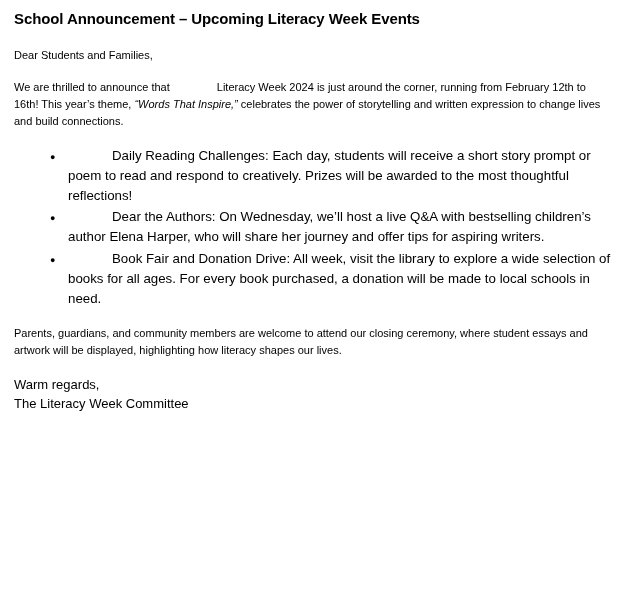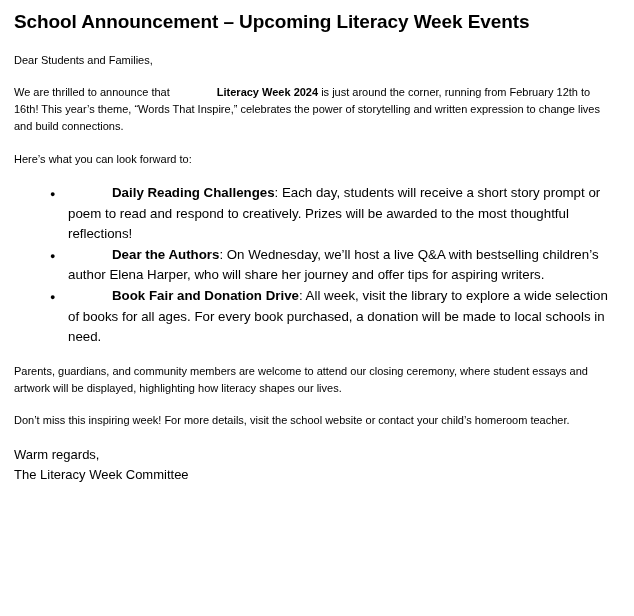--- a/index.html
+++ b/index.html
@@ -13,21 +13,21 @@
     font-family: "Liberation Sans", sans-serif;
     color: #000000;
     overflow: hidden;
   }
   .page {
     padding: 10px 14px 0 14px;
     box-sizing: border-box;
     width: 634px;
   }
   .doc-title {
-    font-size: 19px;
+    font-size: 15px;
     font-weight: bold;
     line-height: 1.25;
     margin: 0 0 18px 0;
     letter-spacing: -0.1px;
   }
   p.para {
     font-size: 11px;
     line-height: 1.52;
     margin: 0 10px 16px 0;
   }
@@ -44,48 +44,46 @@
     padding-left: 0;
   }
   ul.bullets li::before {
     content: "\25CF";
     position: absolute;
     left: -18px;
     top: 0;
     font-size: 9px;
     line-height: 22px;
   }
-  .b { font-weight: bold; padding-left: 44px; }
-  .i { }
+  .b { font-weight: normal; padding-left: 44px; }
+  .i { font-style: italic; }
   .sig-block {
     font-size: 13px;
     line-height: 1.52;
     margin: 0;
   }
 </style>
 </head>
 <body>
 
 <div class="page">
 
   <h1 class="doc-title">School Announcement – Upcoming Literacy Week Events</h1>
 
   <p class="para">Dear Students and Families,</p>
 
   <p class="para"><span>We are thrilled to announce that </span><span class="b">Literacy Week 2024</span><span> is just around the corner, running from February 12th to 16th! This year’s theme, </span><span class="i">“Words That Inspire,”</span><span> celebrates the power of storytelling and written expression to change lives and build connections.</span></p>
 
-  <p class="para">Here’s what you can look forward to:</p>
 
   <ul class="bullets">
     <li><span class="b">Daily Reading Challenges</span><span>: Each day, students will receive a short story prompt or poem to read and respond to creatively. Prizes will be awarded to the most thoughtful reflections!</span></li>
     <li><span class="b">Dear the Authors</span><span>: On Wednesday, we’ll host a live Q&amp;A with bestselling children’s author Elena Harper, who will share her journey and offer tips for aspiring writers.</span></li>
     <li><span class="b">Book Fair and Donation Drive</span><span>: All week, visit the library to explore a wide selection of books for all ages. For every book purchased, a donation will be made to local schools in need.</span></li>
   </ul>
 
 
   <p class="para">Parents, guardians, and community members are welcome to attend our closing ceremony, where student essays and artwork will be displayed, highlighting how literacy shapes our lives.</p>
 
-  <p class="para">Don’t miss this inspiring week! For more details, visit the school website or contact your child’s homeroom teacher.</p>
 
   <p class="sig-block">Warm regards,</p>
   <p class="sig-block">The Literacy Week Committee</p>
 
 </div>
 
 </body></html>

